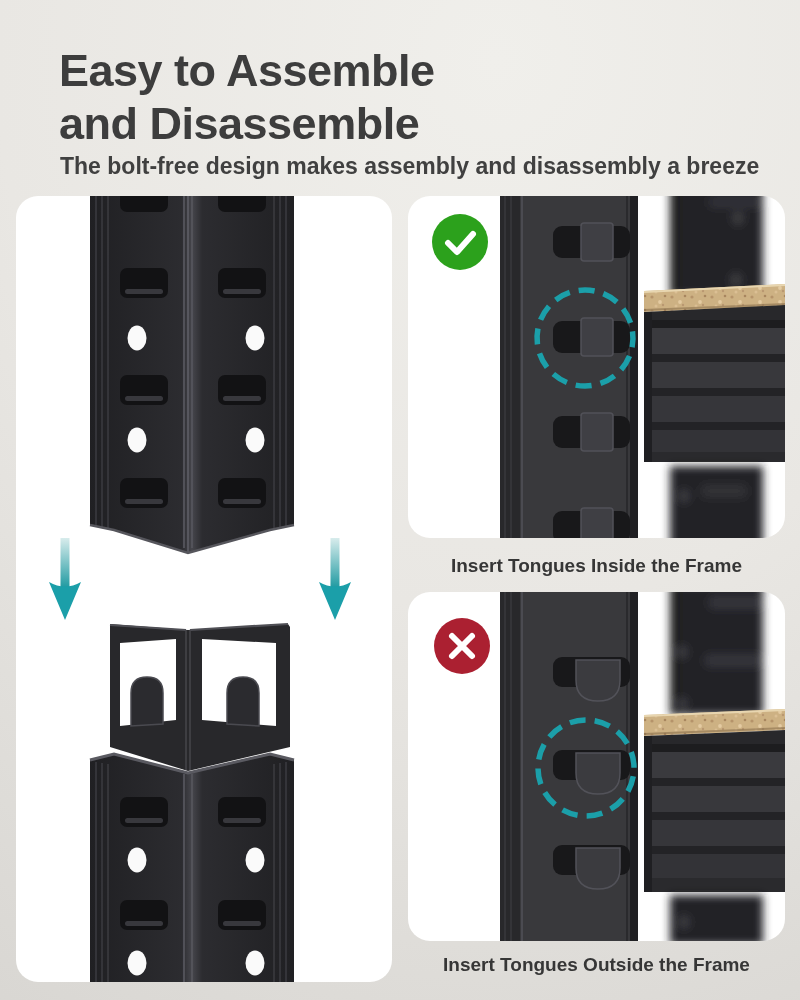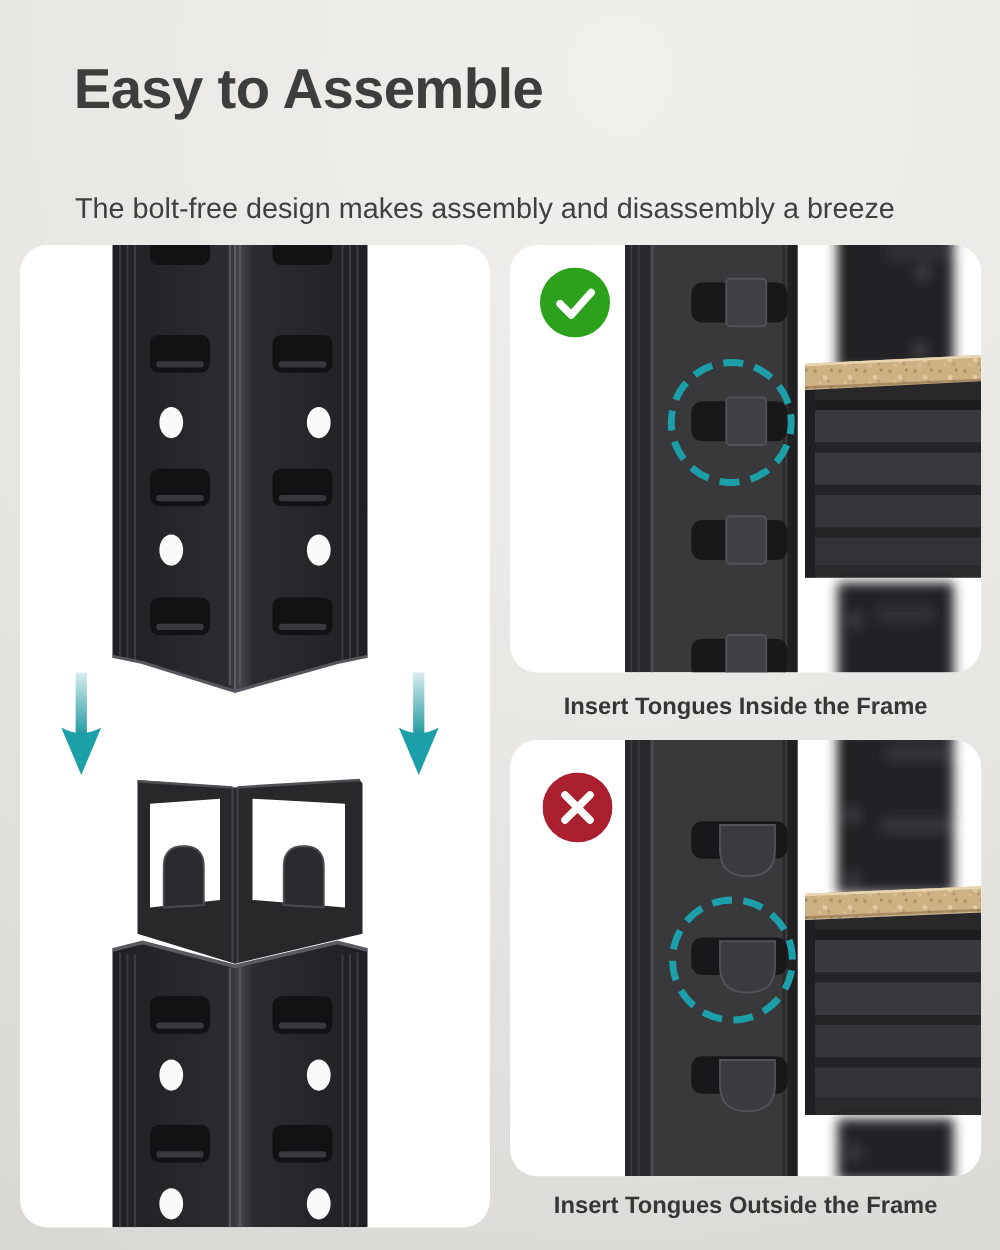--- a/index.html
+++ b/index.html
@@ -8,21 +8,21 @@
     font-family:"Liberation Sans", sans-serif;
     background:radial-gradient(130% 115% at 62% 6%, #f0efeb 0%, #e9e7e3 48%, #d7d5d1 100%);
   }
   .title{
     position:absolute;left:59px;top:44px;margin:0;
     font-size:45px;line-height:53px;font-weight:700;color:#3d3d3d;letter-spacing:-0.5px;
   }
   .title span{display:block;}
   .subtitle{
     position:absolute;left:60px;top:151px;margin:0;
-    font-size:23px;line-height:30px;font-weight:400;color:#404040;
+    font-size:23px;line-height:30px;font-weight:700;color:#404040;
   }
   .card{position:absolute;background:#ffffff;border-radius:22px;overflow:hidden;}
   .card-left{left:16px;top:196px;width:376px;height:786px;}
   .card-rt{left:408px;top:196px;width:377px;height:342px;}
   .card-rb{left:408px;top:592px;width:377px;height:349px;}
   .card svg.fill{position:absolute;left:0;top:0;width:100%;height:100%;display:block;}
   .badge{position:absolute;width:56px;height:56px;}
   .badge-check{left:24px;top:18px;}
   .badge-x{left:26px;top:26px;}
   .caption{
@@ -32,20 +32,21 @@
   .caption-top{top:552px;}
   .caption-bottom{top:951px;text-align:center;}
 </style>
 </head>
 <body>
 
 <div class="page">
 
   <h1 class="title">
     <span>Easy to Assemble</span>
+    <span>and Disassemble</span>
   </h1>
   <p class="subtitle">The bolt-free design makes assembly and disassembly a breeze</p>
 
   <section class="card card-left">
     <svg class="fill" viewBox="0 0 376 786">
       <defs>
         <linearGradient id="lpostH" x1="0" y1="0" x2="1" y2="0">
           <stop offset="0" stop-color="#202023"></stop>
           <stop offset="0.45" stop-color="#2c2c30"></stop>
           <stop offset="0.5" stop-color="#46464c"></stop>

